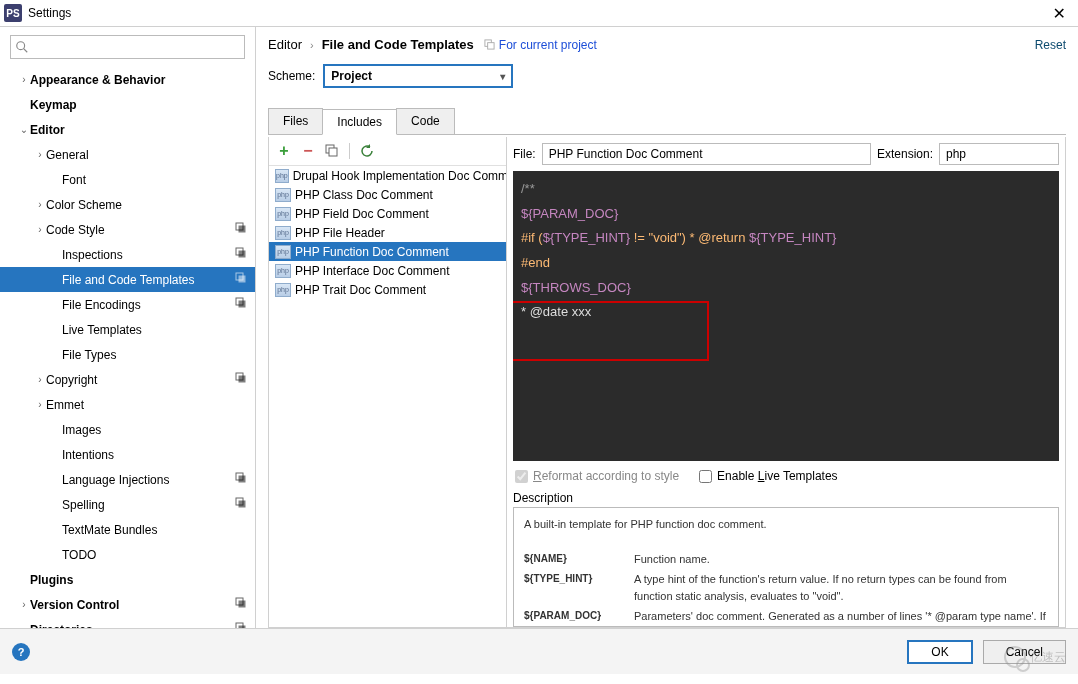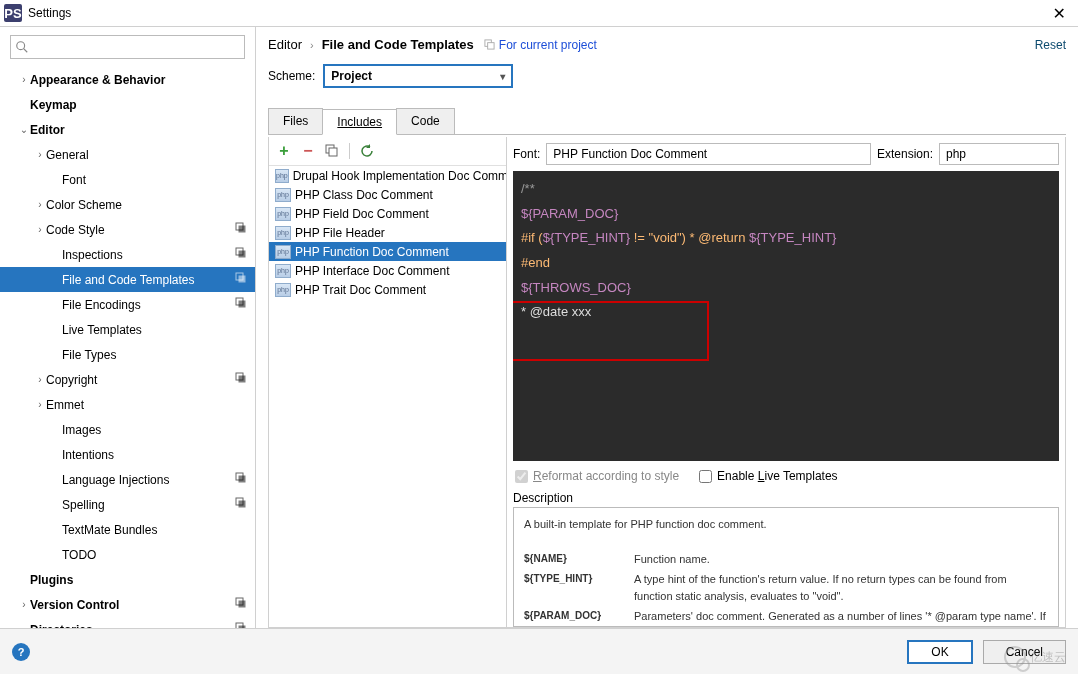--- a/index.html
+++ b/index.html
@@ -1,19 +1,19 @@
 <!DOCTYPE html>
 <html><head>
 <meta charset="utf-8">
 <style>
 * { box-sizing: border-box; margin: 0; padding: 0; font-family: "Segoe UI", Arial, sans-serif; }
 body { width: 1078px; height: 684px; background: #fff; font-size: 12px; color: #000; overflow: hidden; position: relative; }
 
 .titlebar { height: 27px; background: #fff; border-bottom: 1px solid #d0d0d0; display: flex; align-items: center; padding: 0 4px; }
-.titlebar .logo { width: 18px; height: 18px; background: #3c3f6e; color: #fff; font-size: 13px; font-weight: bold; display: flex; align-items: center; justify-content: center; margin-right: 6px; border-radius: 2px;}
+.titlebar .logo { width: 18px; height: 18px; background: #3c3f6e; color: #fff; font-size: 10px; font-weight: bold; display: flex; align-items: center; justify-content: center; margin-right: 6px; border-radius: 2px;}
 .titlebar .title { font-size: 12px; }
 .titlebar .close { margin-left: auto; font-size: 16px; padding: 0 8px; cursor: pointer; }
 
 .main { display: flex; height: 601px; }
 
 .sidebar { width: 256px; border-right: 1px solid #d0d0d0; display: flex; flex-direction: column; }
 .search-wrap { padding: 8px 10px 6px 10px; }
 .search-box { width: 100%; height: 24px; border: 1px solid #bbb; position: relative; }
 .search-box svg { position: absolute; left: 4px; top: 4px; }
 .search-box input { border: none; outline: none; width: 100%; height: 100%; padding-left: 22px; font-size: 12px; }
@@ -37,21 +37,21 @@
 .breadcrumb .badge { color: #1d4ed8; font-size: 12px; margin-left: 2px; display:flex; align-items:center; gap:4px;}
 .breadcrumb .reset { margin-left: auto; color: #0c4a6e; font-size: 12px; cursor: pointer; }
 
 .scheme-row { display: flex; align-items: center; gap: 8px; margin-bottom: 20px; }
 .scheme-row .lbl { font-size: 12px; }
 .scheme-select { width: 190px; height: 24px; border: 2px solid #2675bf; display: flex; align-items: center; padding: 0 6px; font-weight: bold; cursor: pointer; }
 .scheme-select .caret { margin-left: auto; color: #555; font-size: 10px; }
 
 .tabs-row { display: flex; border-bottom: 1px solid #bbb; margin-bottom: 2px; }
 .tab { padding: 5px 14px; border: 1px solid #bbb; border-bottom: none; background: #efefef; cursor: pointer; font-size: 12px; margin-right: -1px; }
-.tab.active { background: #fff; position: relative; top: 1px; border-bottom: 1px solid #fff; text-decoration: underline; }
+.tab.active { background: #fff; position: relative; top: 1px; border-bottom: 1px solid #fff; }
 
 .editor-area { flex: 1; display: flex; gap: 0; border: 1px solid #d0d0d0; border-top: none; min-height: 0; }
 
 .left-pane { width: 238px; border-right: 1px solid #d0d0d0; display: flex; flex-direction: column; }
 .toolbar { display: flex; align-items: center; gap: 6px; padding: 5px 6px; border-bottom: 1px solid #e0e0e0; }
 .toolbar-btn { width: 18px; height: 18px; display: flex; align-items: center; justify-content: center; cursor: pointer; }
 .toolbar-sep { width: 1px; height: 16px; background: #ccc; margin: 0 2px; }
 
 .template-list { flex: 1; overflow-y: auto; }
 .list-item { display: flex; align-items: center; height: 19px; padding: 0 6px; cursor: pointer; font-size: 12px; white-space: nowrap; overflow: hidden; }
@@ -325,21 +325,21 @@
             </div>
             <div class="list-item">
               <span class="icon">php</span>
               <span>PHP Trait Doc Comment</span>
             </div>
           </div>
       </div>
 
       <div class="right-pane">
         <div class="name-row">
-          <span class="fld-label">Font:</span>
+          <span class="fld-label">File:</span>
           <input class="name-input" value="PHP Function Doc Comment" style="">
           <span class="fld-label">Extension:</span>
           <input class="ext-input" value="php" style="">
         </div>
         <div class="code-editor">
           <div class="ln c-gray">/**</div>
           <div class="ln c-purple">${PARAM_DOC}</div>
           <div class="ln"><span class="c-green">#if (</span><span class="c-purple">${TYPE_HINT}</span><span class="c-green"> != "void") * @return </span><span class="c-purple">${TYPE_HINT}</span></div>
           <div class="ln c-green">#end</div>
           <div class="ln c-purple">${THROWS_DOC}</div>

